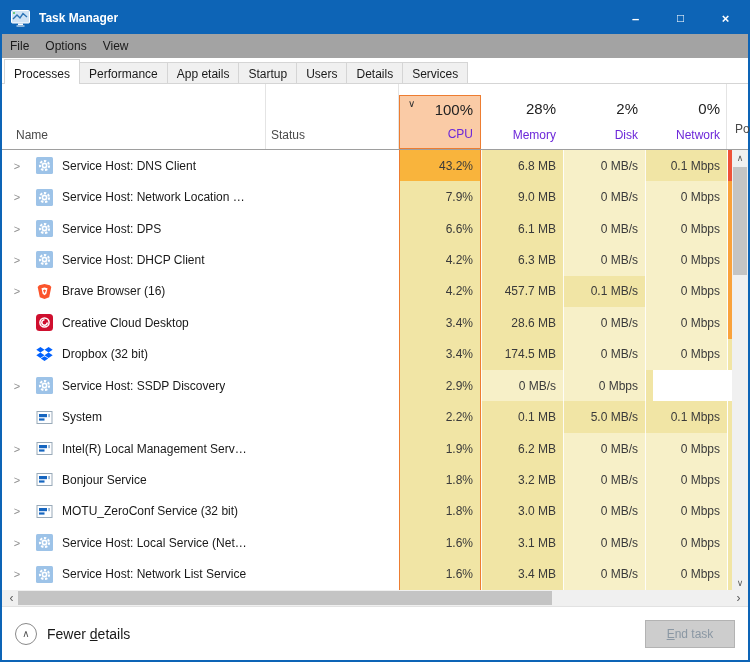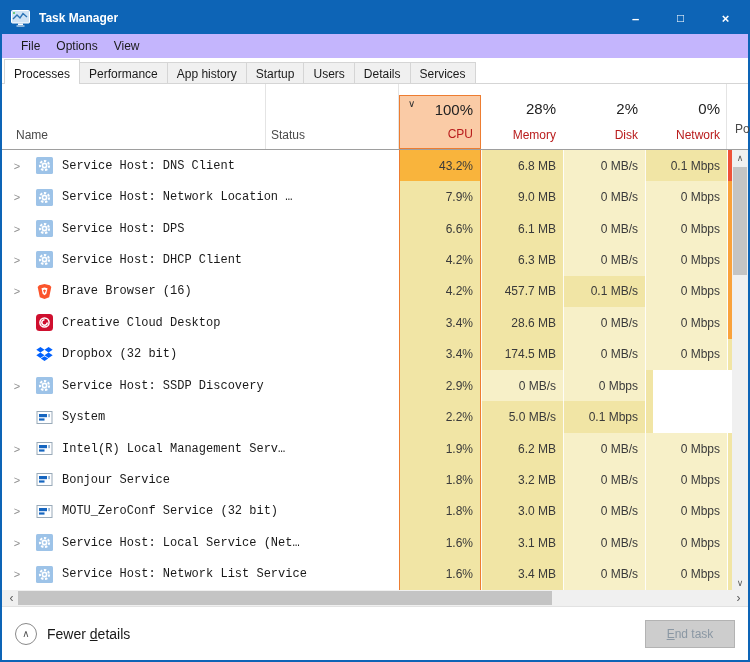--- a/index.html
+++ b/index.html
@@ -9,44 +9,44 @@
     border:2px solid var(--titlebar,#0D64B6); background:#fff;
   }
   
   .titlebar{ height:32px; background:var(--titlebar,#0D64B6); display:flex; align-items:center; color:#fff;font-weight:bold; }
   .app-icon{ margin-left:9px; display:flex; align-items:center; }
   .title{ margin-left:9px; font-size:12px; }
   .controls{ margin-left:auto; display:flex; height:100%; }
   .ctrl{ width:45px; height:100%; display:flex; align-items:center; justify-content:center; font-size:13px; color:#fff; cursor:default; }
   .ctrl.max{ font-size:12px; }
   
-  .menubar{ height:24px; display:flex; align-items:center; padding-left:11px; font-size:12px; color:#1a1a1a; background:#c4b5fd; }
+  .menubar{ height:24px; display:flex; align-items:center; padding-left:0; font-size:12px; color:#1a1a1a; background:#a3a3a3; }
   .menu-item{ padding:0 8px; }
   
   .tabbar{ height:26px; display:flex; align-items:flex-end; border-bottom:1px solid #D5D5D5; padding-left:2px; background:#fff;text-align:center; }
   .tab{ font-size:12px; height:21px; padding:4px 9px; background:#F0F0F0; border:1px solid #D5D5D5; border-bottom:none; margin-right:-1px; color:#1a1a1a; position:relative; }
   .tab.active{ height:25px; padding-top:7px; background:#fff; z-index:2; margin-bottom:-1px; }
   
   .header{ height:66px; position:relative; border-bottom:1px solid #9E9E9E; background:#fff; }
   .hsep{ position:absolute; top:0; bottom:0; width:1px; background:#E4E4E4; }
   .hname{ position:absolute; left:14px; bottom:7px; font-size:12px; color:#4A4A4A; }
   .hstatus{ position:absolute; left:269px; bottom:7px; font-size:12px; color:#4A4A4A; }
   .hpo{ position:absolute; left:733px; bottom:13px; font-size:12px; color:#4A4A4A; }
   .ucol{ position:absolute; top:11px; bottom:0; width:82px; text-align:right; }
   .ucol .pct{ font-size:15px; color:#222; margin:5px 7px 0 0; }
-  .ucol .ulabel{ position:absolute; right:7px; bottom:7px; font-size:12px; color:#b91c1c;margin-top:20px; }
+  .ucol .ulabel{ position:absolute; right:7px; bottom:7px; font-size:12px; color:#6d28d9;margin-top:20px; }
   .ucol.cpu{ background:var(--cpu-header-bg,#FACBA6); border:1px solid var(--cpu-col-border,#ED7D31); }
   .sorticon{ position:absolute; left:8px; top:2px; font-size:10px; color:#333; }
   
   .rows{ height:440px; position:relative; background:#fff; }
   .row{ height:31.43px; display:flex; align-items:stretch; font-size:12px; color:#191919; }
   .namewrap{ flex:0 0 397px; display:flex; align-items:center; overflow:hidden; }
   .chev{ flex:none; width:14px; margin-left:8px; color:#8F8F8F; font-size:11px; text-align:center; }
   .picon{ flex:none; width:17px; height:17px; margin-left:12px; display:flex; align-items:center; justify-content:center; }
-  .rname{ margin-left:9px; white-space:nowrap; overflow:hidden;font-family:Liberation Mono, monospace; }
+  .rname{ margin-left:9px; white-space:nowrap; overflow:hidden; }
   .cell{ flex:none; width:82px; display:flex; align-items:center; justify-content:flex-end; padding-right:7px; color:#3A3A3A; }
   .cell.c-cpu{ border-left:1px solid var(--cpu-col-border,#ED7D31); border-right:1px solid var(--cpu-col-border,#ED7D31); }
   .cell.c-mem, .cell.c-disk, .cell.c-net{ border-left:1px solid rgba(255,255,255,.85); }
   .sliver{ flex:none; width:7px; margin-left:1px; }
   .h-amber{ background:var(--heat-amber,#F9B43C); }
   .h-mid{ background:var(--heat-mid,#F1E5A5); }
   .h-light{ background:var(--heat-light,#F7F0C8); }
   .s-red{ background:var(--sliver-red,#EE5238); }
   .s-orange{ background:var(--sliver-orange,#F9A23C); }
   .s-yellow{ background:var(--heat-mid,#F1E5A5); }
@@ -93,21 +93,21 @@
 
   <div class="menubar">
     <span class="menu-item">File</span>
     <span class="menu-item">Options</span>
     <span class="menu-item">View</span>
   </div>
 
   <div class="tabbar">
     <span class="tab active">Processes</span>
     <span class="tab">Performance</span>
-    <span class="tab">App history</span>
+    <span class="tab">App etails</span>
     <span class="tab">Startup</span>
     <span class="tab">Users</span>
     <span class="tab">Details</span>
     <span class="tab">Services</span>
   </div>
 
   <div class="header">
     <span class="hname">Name</span>
     <span class="hstatus">Status</span>
     <span class="hsep" style="left:263px"></span>
@@ -295,20 +295,21 @@
             <svg width="17" height="17" viewBox="0 0 17 17">
               <rect x="1" y="2.5" width="15" height="12" fill="#FDFEFF" stroke="#98A9B8"></rect>
               <rect x="3" y="5" width="8" height="3.2" fill="#1565C0"></rect>
               <rect x="3" y="9.4" width="5.5" height="2.2" fill="#1565C0"></rect>
               <rect x="12.2" y="5" width="1.8" height="3.2" fill="#9BB7D4"></rect>
             </svg>
           </span>
       <span class="rname">System</span>
     </div>
     <div class="cell c-cpu h-mid">2.2%</div>
+    <div class="cell c-mem h-mid">0.1 MB</div>
     <div class="cell c-disk h-mid">5.0 MB/s</div>
     <div class="cell c-net h-mid">0.1 Mbps</div>
     <div class="sliver s-yellow"></div>
   </div>
 
   <div class="row">
     <div class="namewrap">
       <span class="chev">&gt;</span>
       <span class="picon">
             <svg width="17" height="17" viewBox="0 0 17 17">

